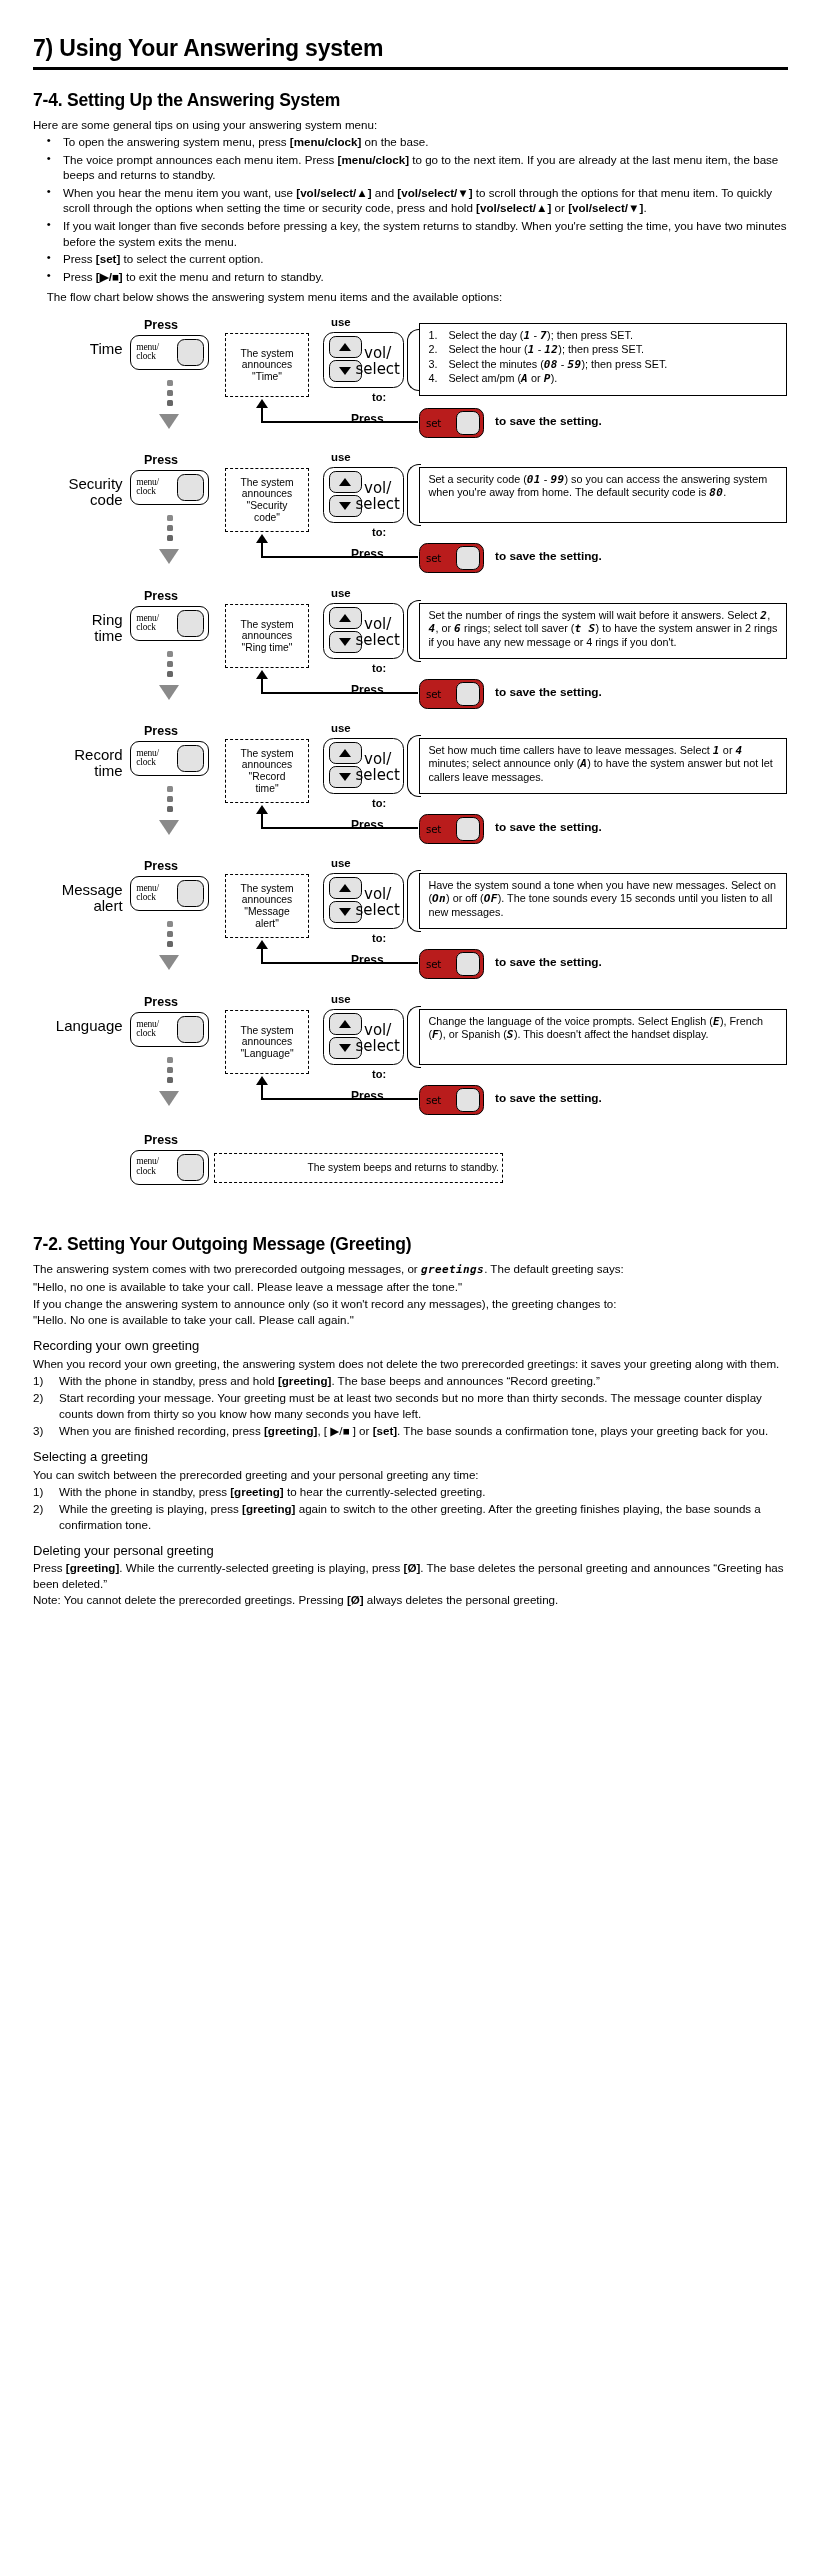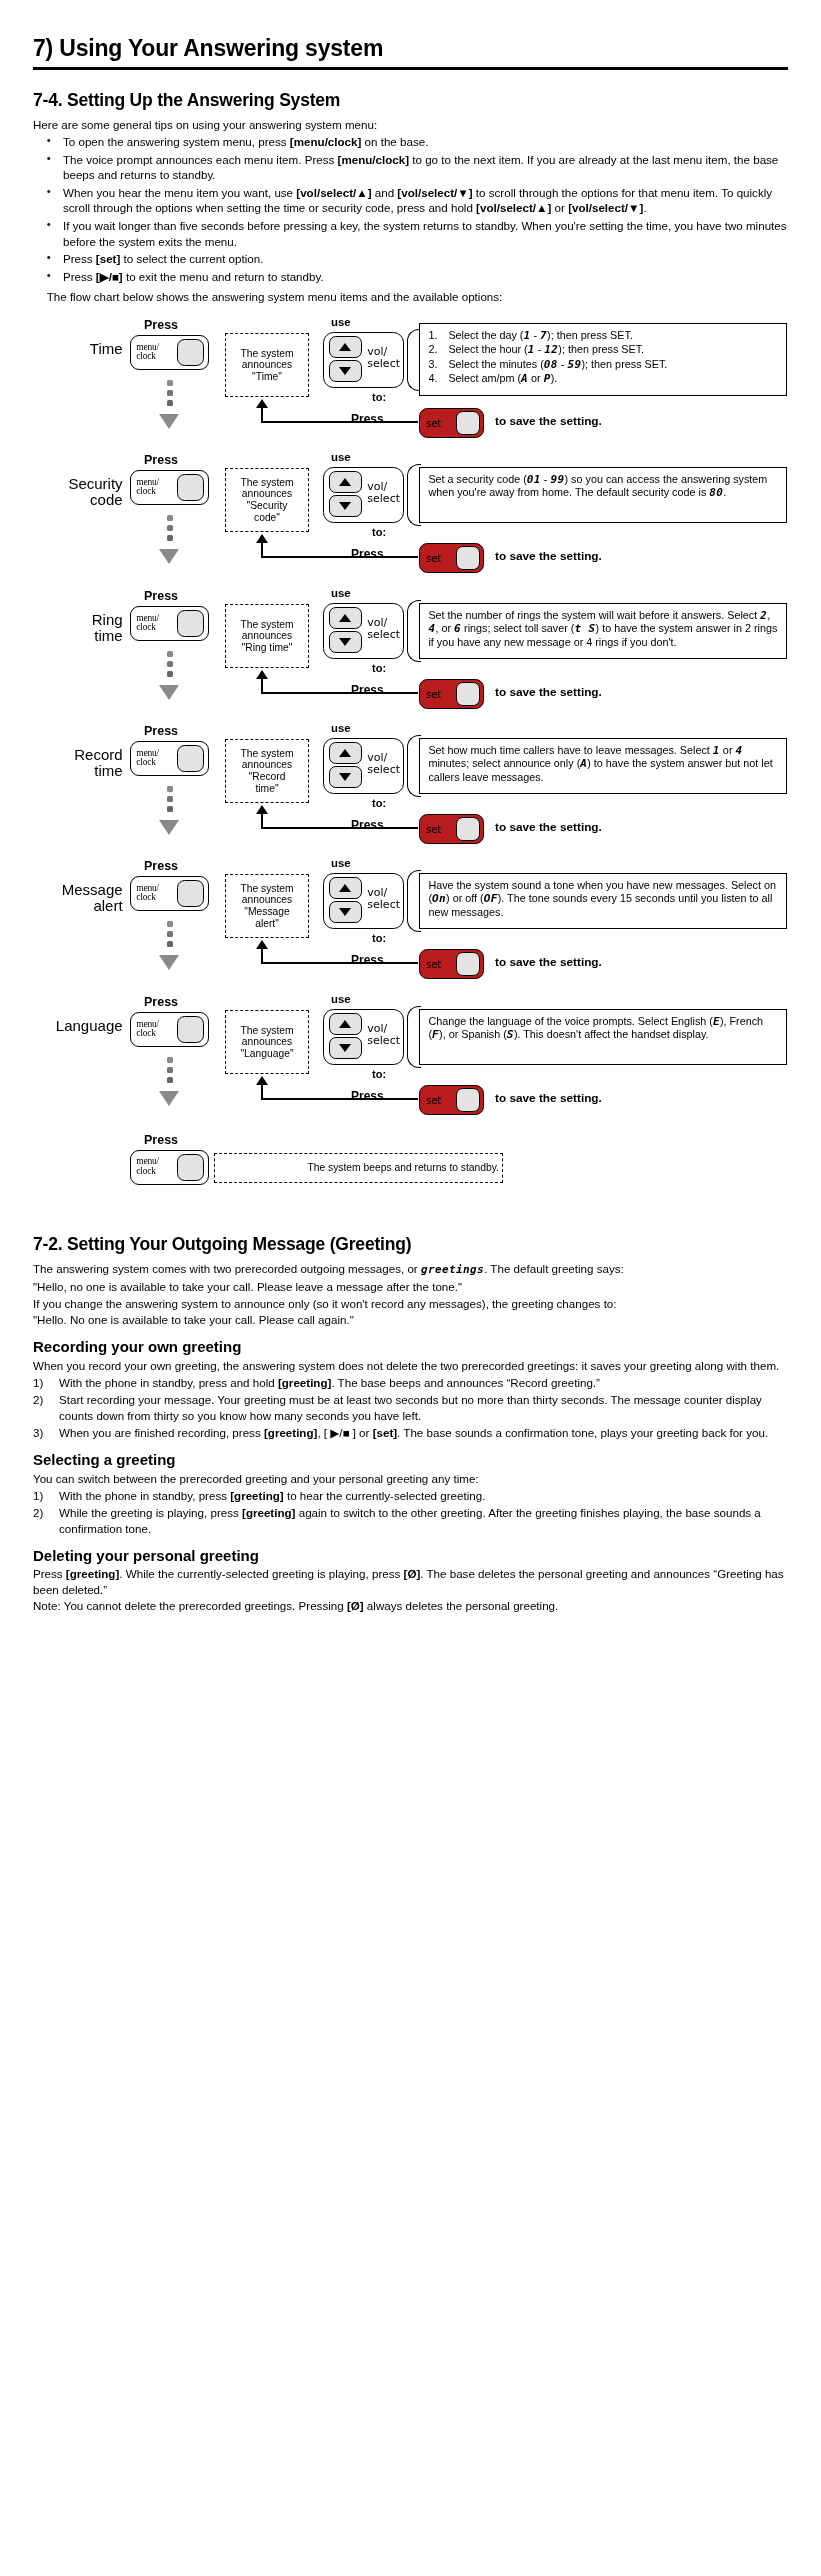--- a/index.html
+++ b/index.html
@@ -15,21 +15,21 @@
   .h1 {
     font-size:23px; font-weight:bold; letter-spacing:-0.2px;
     padding-bottom:5.3px; margin:0 0 20px 0;
     border-bottom:3.8px solid #000;
   }
   .h2 {
     font-size:17.5px; font-weight:bold; letter-spacing:-0.2px;
     margin:0 0 6px 0;
   }
   .h3 {
-    font-size:15px; font-weight:bold; margin:10.6px 0 2.3px 0;
+    font-size:13px; font-weight:normal; margin:10.6px 0 2.3px 0;
   }
   p, li { font-size:11.6px; line-height:1.33; margin:0 0 1.5px 0; }
 
   ul.bullets { list-style:none; margin:1.5px 0 4.6px 0; padding:0; }
   ul.bullets > li {
     position:relative; padding-left:30px; margin-bottom:2.3px;
   }
   ul.bullets > li:before {
     content:"\2022"; position:absolute; left:13.7px; top:-0.8px;
     font-size:11.4px;
@@ -104,21 +104,21 @@
   .volblk .ab {
     width:33px; height:22px; border:1.9px solid #000;
     border-radius:6.8px; background:#e3e3e3;
     display:flex; align-items:center; justify-content:center;
   }
   .tri-up { width:0;height:0;border-left:6.8px solid transparent;border-right:6.8px solid transparent;border-bottom:8.4px solid #000; }
   .tri-dn { width:0;height:0;border-left:6.8px solid transparent;border-right:6.8px solid transparent;border-top:8.4px solid #000; }
   .vstxt {
     position:absolute; right:3px; top:13.7px;
     font-family:"DejaVu Sans", sans-serif;
-    font-size:11px; line-height:1.02; text-align:left;
+    font-size:15px; line-height:1.02; text-align:center;
   }
   .uselbl { position:absolute; font-size:11.4px; font-weight:bold; }
   .tolbl  { position:absolute; font-size:11px; font-weight:bold; }
 
   
   .setkey {
     position:absolute; width:65px; height:30px;
     border:1.9px solid #000; border-radius:8.4px; background:#b91c1c;
     display:flex; align-items:center; padding-left:6px;
   }

